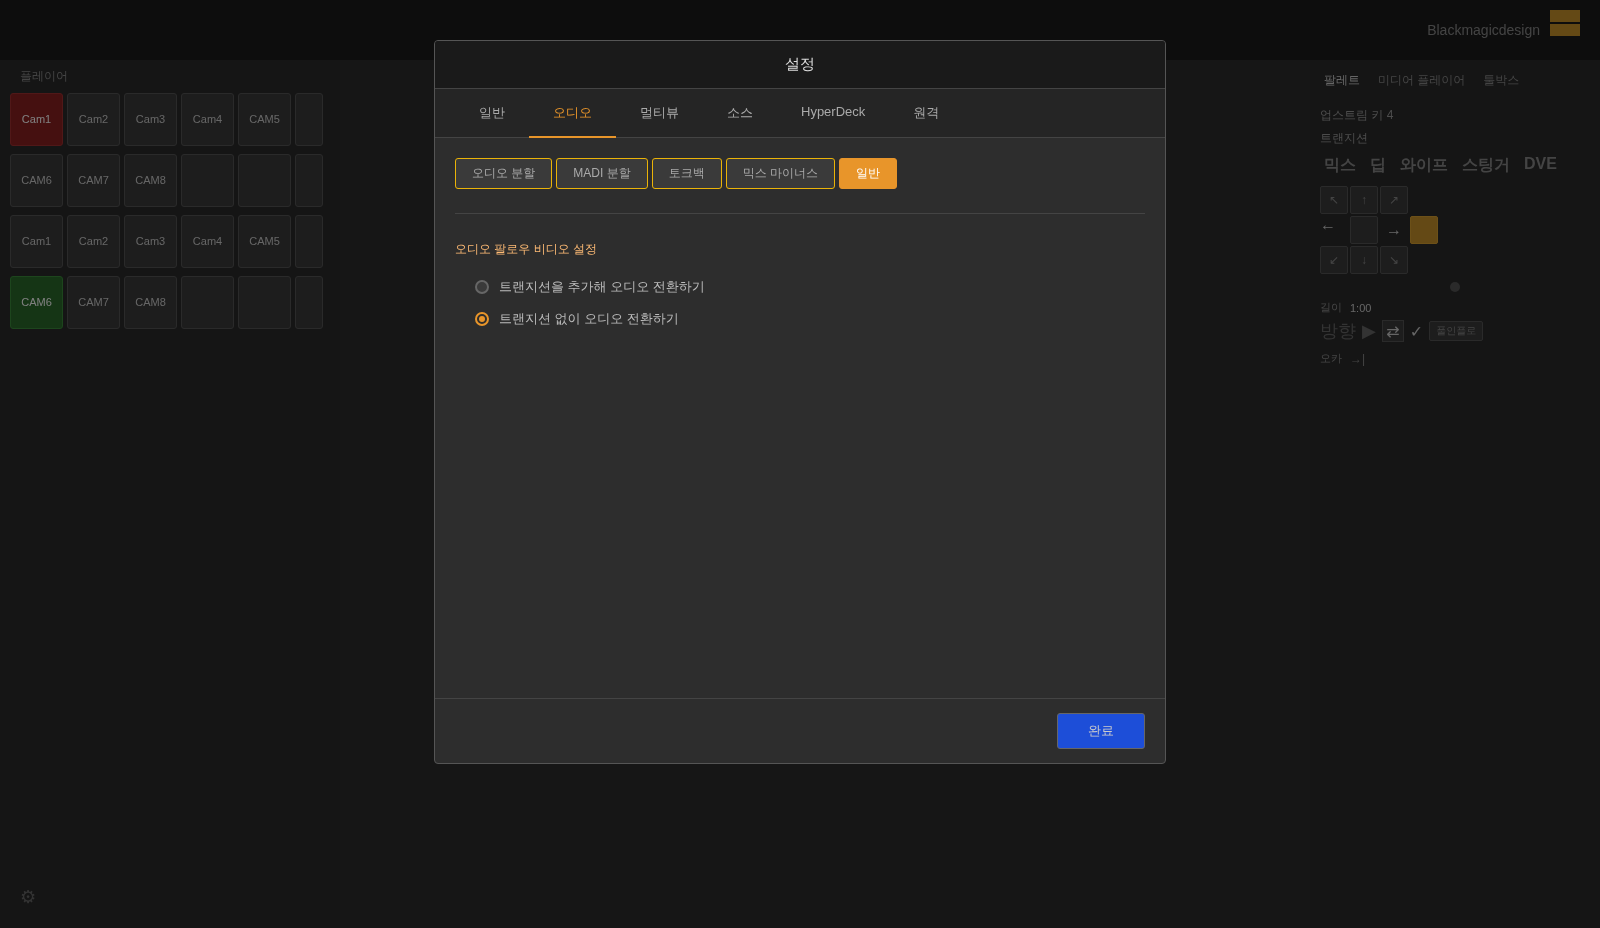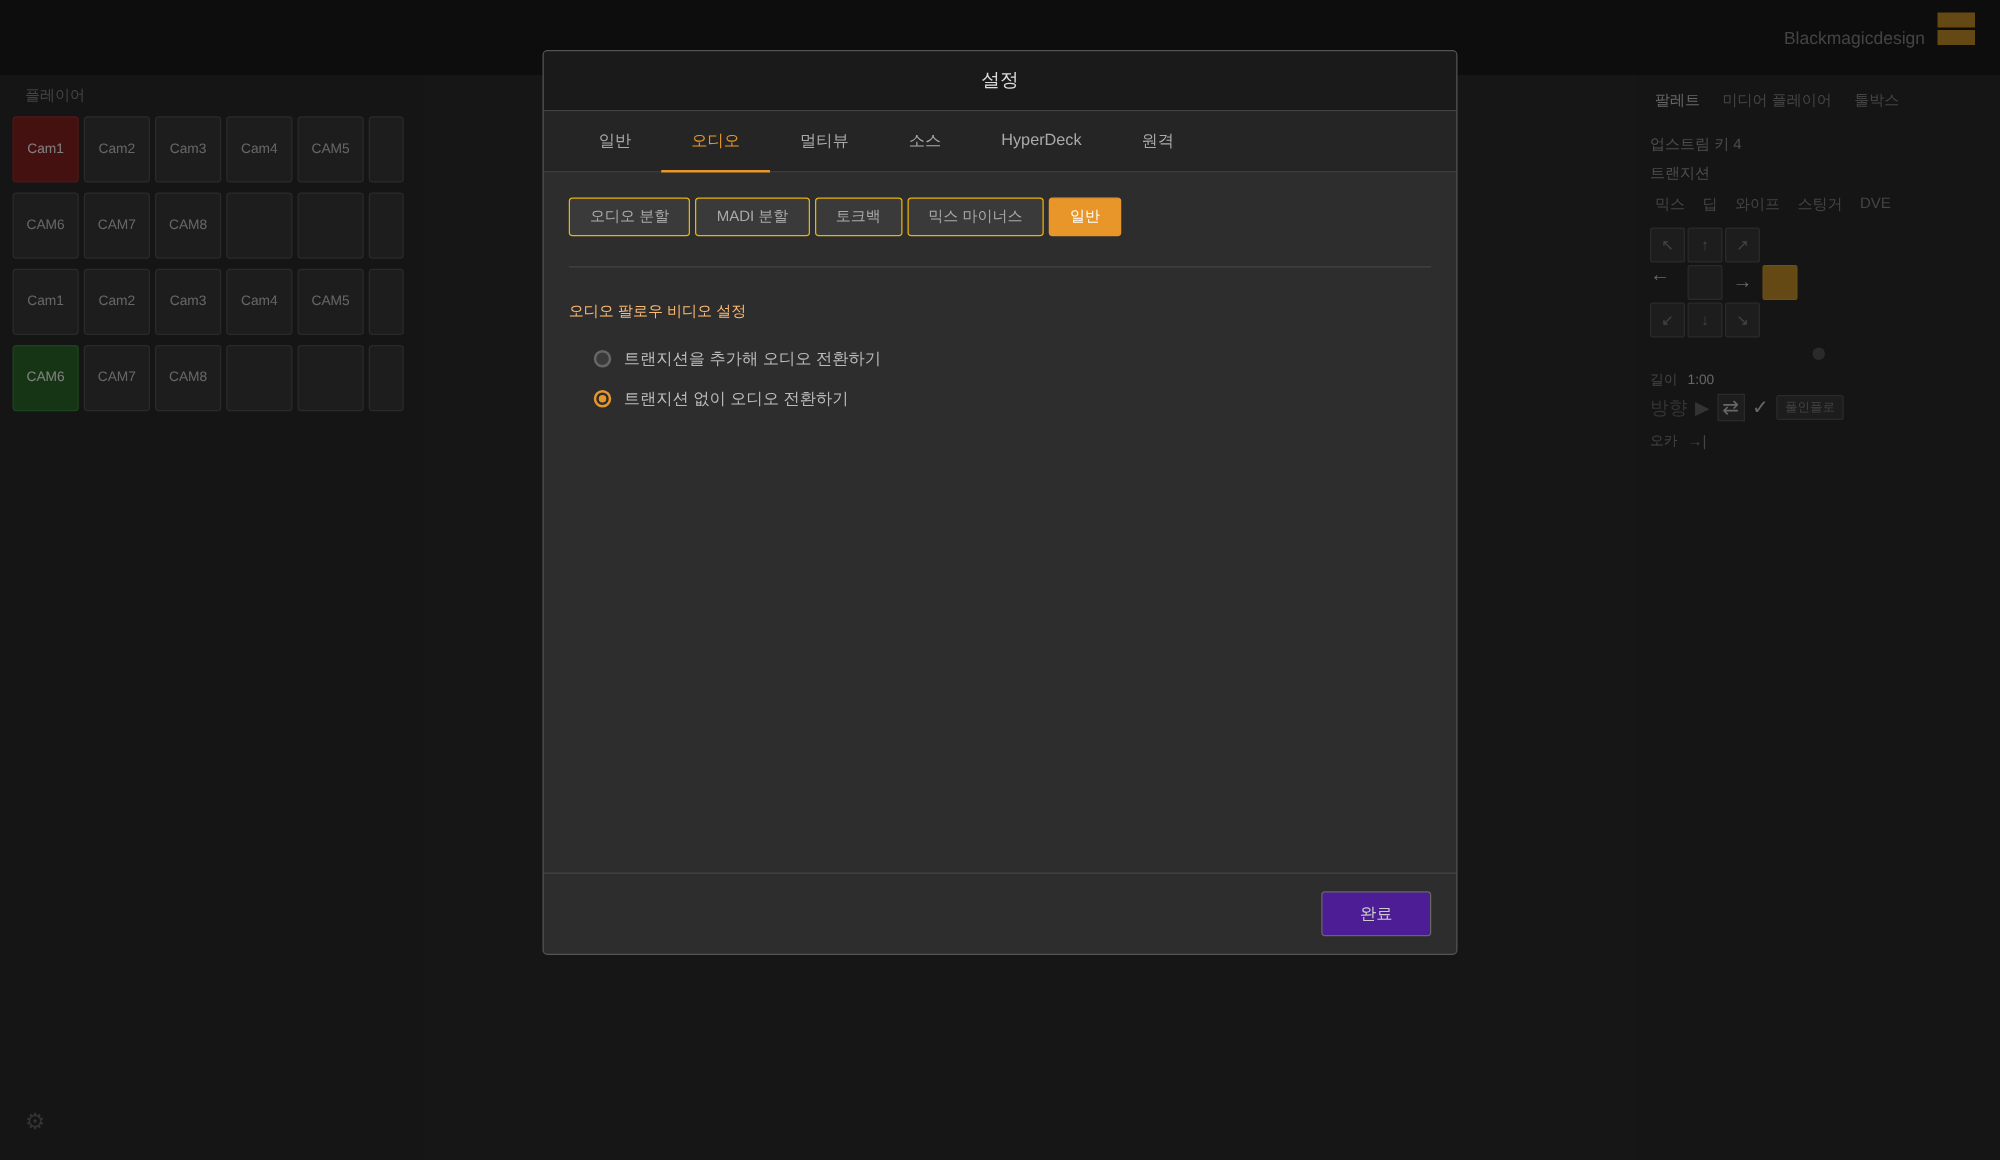--- a/index.html
+++ b/index.html
@@ -157,23 +157,24 @@
     }
 
     .right-sub-tabs {
       display: flex;
       gap: 6px;
       margin-bottom: 8px;
       flex-wrap: wrap;
     }
     .right-sub-tab {
       color: #888;
-      font-size: 12px;
+      font-size: 16px;
       cursor: pointer;
       padding: 2px 4px;
+      font-weight: bold;
     }
     .dir-btn {
       background: #3a3a3a;
       border: 1px solid #555;
       border-radius: 2px;
       width: 28px;
       height: 28px;
       display: flex;
       align-items: center;
       justify-content: center;
@@ -196,21 +197,21 @@
     .duration-val { color: #ccc; font-size: 11px; }
 
     .play-controls {
       display: flex;
       align-items: center;
       gap: 6px;
       margin-bottom: 8px;
     }
     .play-btn {
       color: #666;
-      font-size: 15px;
+      font-size: 18px;
       cursor: pointer;
     }
     .loop-btn {
       background: #3a3a3a;
       border: 1px solid #555;
       width: 22px; height: 22px;
       display: flex; align-items: center; justify-content: center;
       cursor: pointer;
     }
     .fullplay-btn {
@@ -351,21 +352,21 @@
       font-size: 13px;
     }
 
     .modal-footer {
       display: flex;
       justify-content: flex-end;
       padding: 14px 20px;
       border-top: 1px solid #444;
     }
     .done-btn {
-      background: #4c1d95;
+      background: #1d4ed8;
       border: 1px solid #666;
       border-radius: 3px;
       color: #ccc;
       padding: 8px 30px;
       font-size: 13px;
       cursor: pointer;
     }
 
     .divider {
       height: 1px;

